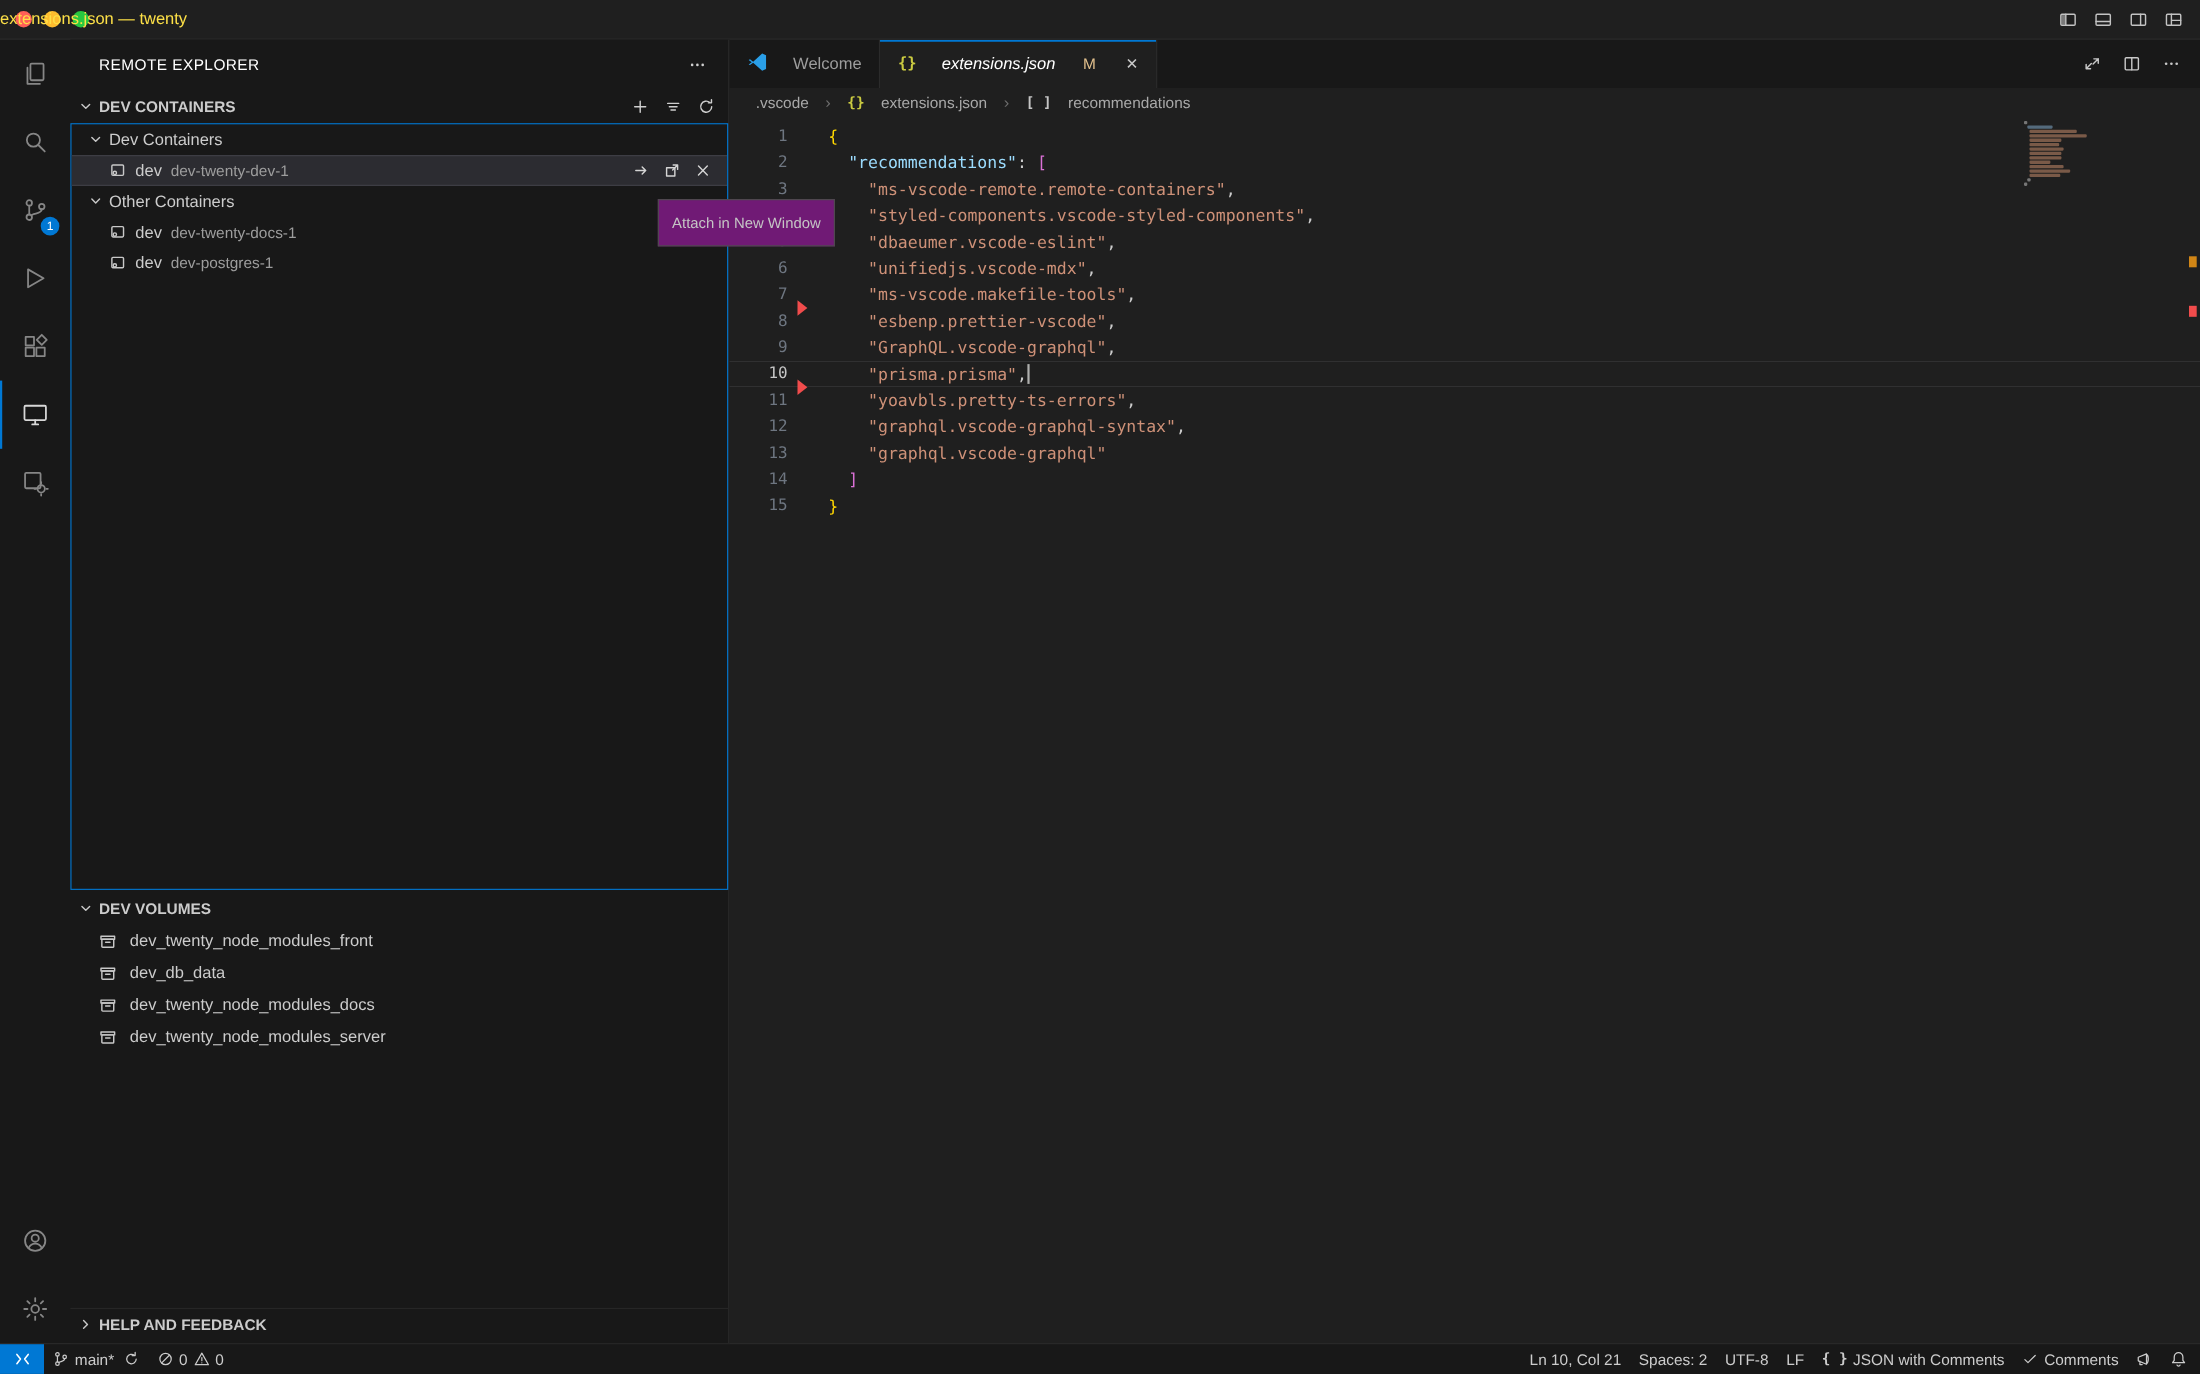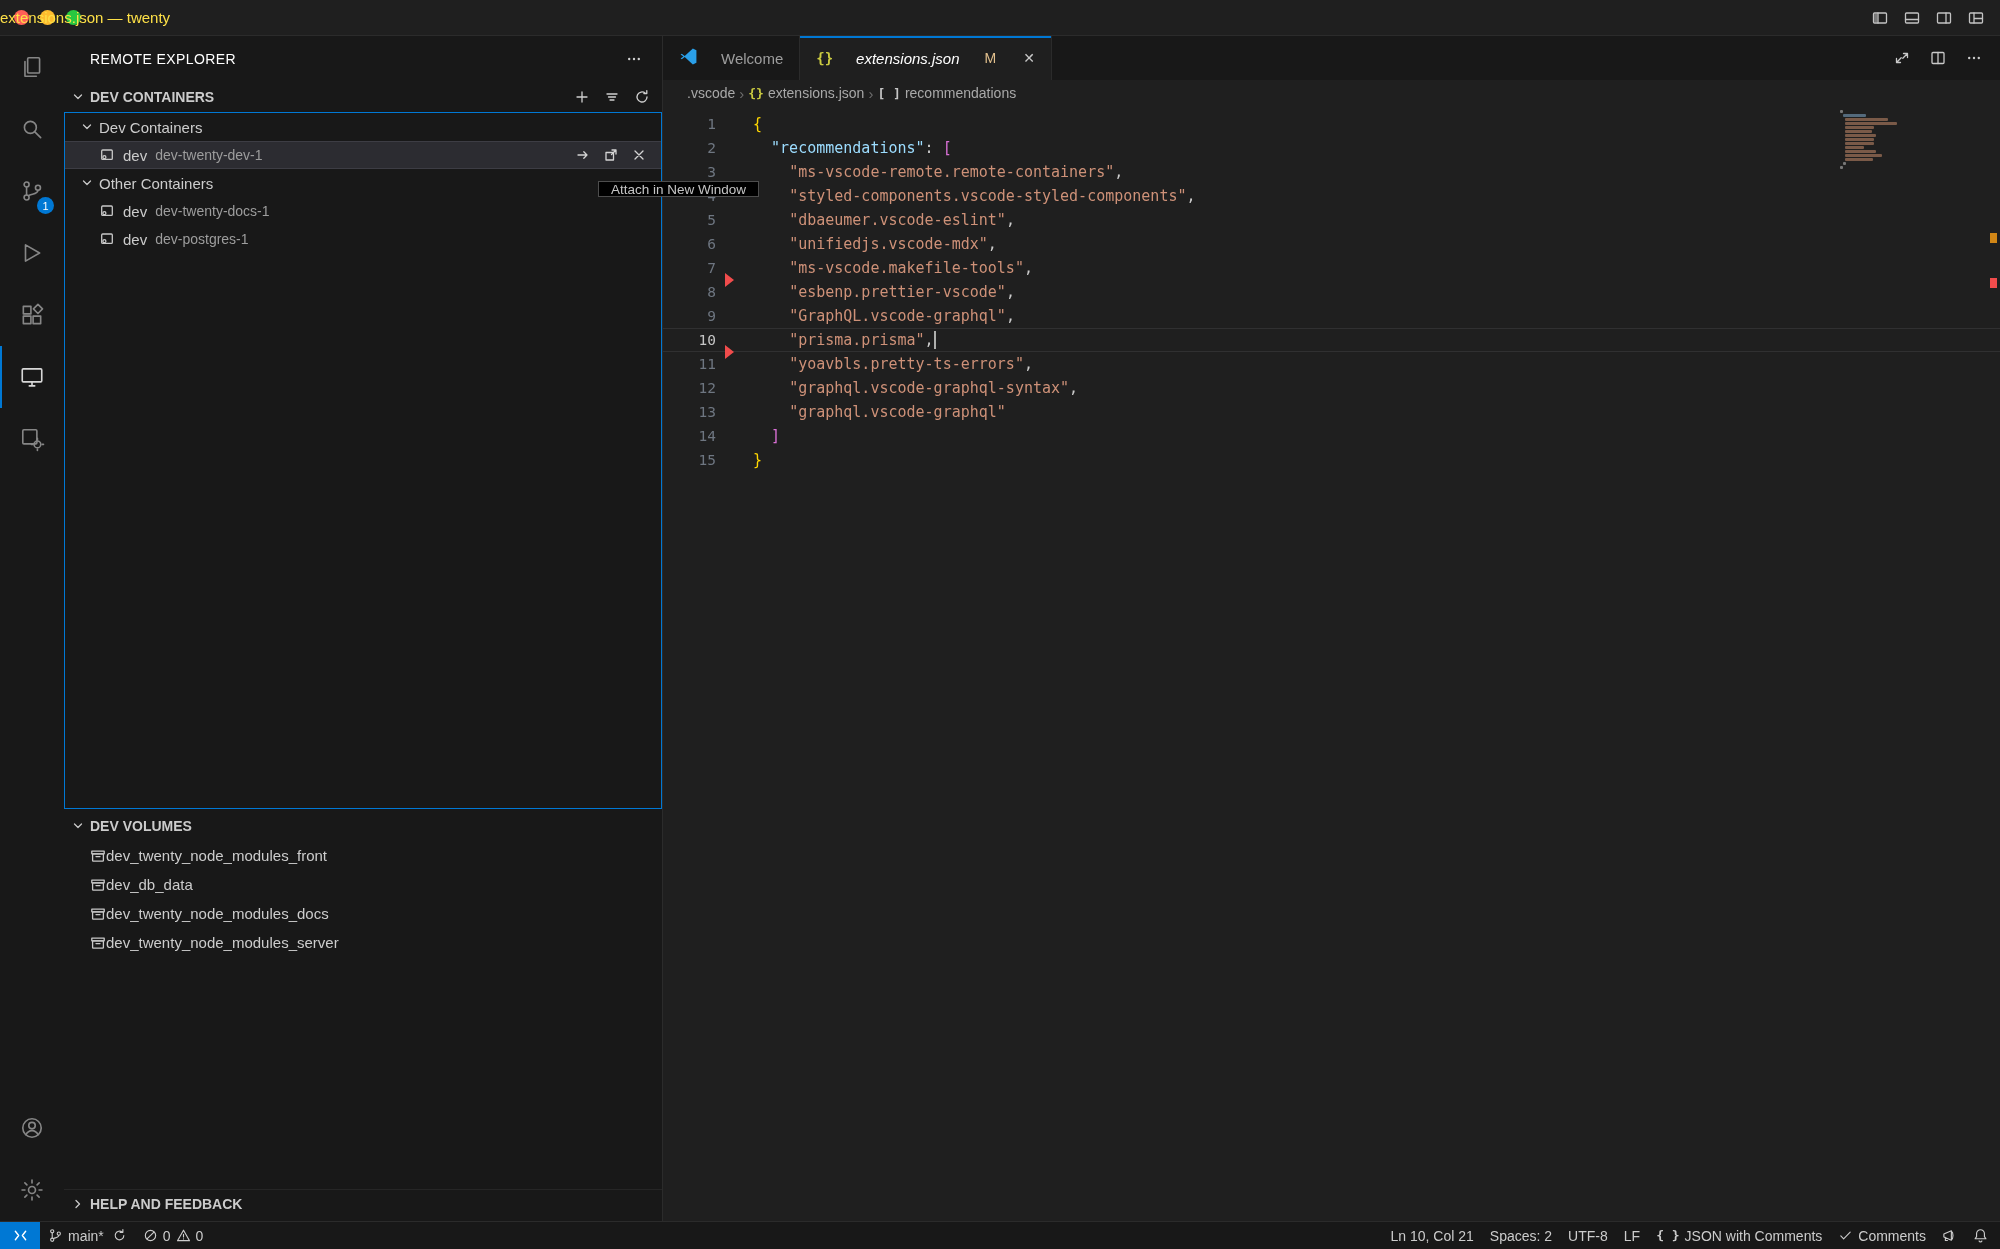--- a/index.html
+++ b/index.html
@@ -33,38 +33,38 @@
   .sidebar-title .sp{flex:1}
   .sect-head{height:30px;display:flex;align-items:center;gap:4px;padding:0 12px 0 6px;font-size:14px;font-weight:bold;color:#ccc;flex:0 0 auto}
   .sect-actions{margin-left:auto;display:flex;gap:14px;color:#cfcfcf}
   .tree-wrap{height:697px;border:1px solid #0078d4;flex:0 0 auto;overflow:hidden}
   .row{height:28px;display:flex;align-items:center;font-size:15px;color:#ccc}
   .row.group{gap:4px;padding-left:14px}
   .row.item{gap:8px;padding-left:34px}
   .row.item .desc{color:#9d9d9d;font-size:14px}
   .row.item.hovered{background:#2c2c31;box-shadow:inset 0 1px 0 #3d3d44,inset 0 -1px 0 #3d3d44}
   .row-actions{margin-left:auto;display:flex;gap:12px;padding-right:14px;color:#d4d4d4}
-  .vrow{height:29px;display:flex;align-items:center;gap:0;padding-left:26px;font-size:15px;color:#ccc}
+  .vrow{height:29px;display:flex;align-items:center;gap:12px;padding-left:26px;font-size:15px;color:#ccc}
   .help-row{position:absolute;left:0;right:0;bottom:4px;height:28px;display:flex;align-items:center;gap:4px;padding-left:6px;font-size:14px;font-weight:bold;color:#ccc;border-top:1px solid #262626}
   .tree-ic{color:#c8c8c8}
 
   
-  .tooltip{position:absolute;left:598px;top:181px;height:16px;padding:0 12px;display:flex;align-items:center;background:#000000;border:1px solid #4d4d4d;color:#c5c5c5;font-size:13.5px;z-index:50;white-space:nowrap}
+  .tooltip{position:absolute;left:598px;top:181px;height:43px;padding:0 12px;display:flex;align-items:center;background:#701a75;border:1px solid #4d4d4d;color:#c5c5c5;font-size:13.5px;z-index:50;white-space:nowrap}
 
   
   .editor{flex:1;display:flex;flex-direction:column;background:#1f1f1f;min-width:0}
   .tabstrip{height:44px;background:#181818;display:flex;align-items:stretch;flex:0 0 auto}
   .tab{display:flex;align-items:center;gap:23px;padding:0 16px;border-right:1px solid #2b2b2b;background:#181818;color:#9d9d9d;font-size:15px;cursor:default}
   .tab.active{background:#1f1f1f;color:#fff;box-shadow:inset 0 2px 0 #0078d4}
   .tab.active .tab-label{font-style:italic}
   .mod{color:#e2c08d;font-size:14px;margin-left:2px}
   .tab-close{color:#c8c8c8;font-size:14px;margin-left:4px}
   .json-ic{color:#cbcb41;font-family:"DejaVu Sans Mono",monospace;font-weight:bold;font-size:14px;line-height:1}
   .tab-actions{margin-left:auto;display:flex;align-items:center;gap:20px;padding-right:18px;color:#c9c9c9}
-  .breadcrumbs{height:26px;display:flex;align-items:center;gap:4px;padding-left:24px;font-size:14px;color:#a9a9a9;flex:0 0 auto}
+  .breadcrumbs{height:26px;display:flex;align-items:center;gap:15px;padding-left:24px;font-size:14px;color:#a9a9a9;flex:0 0 auto}
   .bc-sep{color:#6e6e6e;font-size:15px}
   .bc-sym{font-family:"DejaVu Sans Mono",monospace;font-size:13px;font-weight:bold}
   .bc-obj{color:#cbcb41}.bc-arr{color:#c5c5c5}
 
   .code{position:relative;flex:1;font-family:"DejaVu Sans Mono",monospace;font-size:15px;padding-top:6px;overflow:hidden}
   .line{display:flex;height:24px;line-height:24px;position:relative}
   .ln{width:53px;text-align:right;color:#6e7681;font-size:14.5px;flex:0 0 auto}
   .gut{width:37px;position:relative;flex:0 0 auto}
   .txt{white-space:pre}
   .tok-ws{color:#ccc}.tok-prop{color:#9cdcfe}.tok-str{color:#ce9178}.tok-pun{color:#cccccc}

